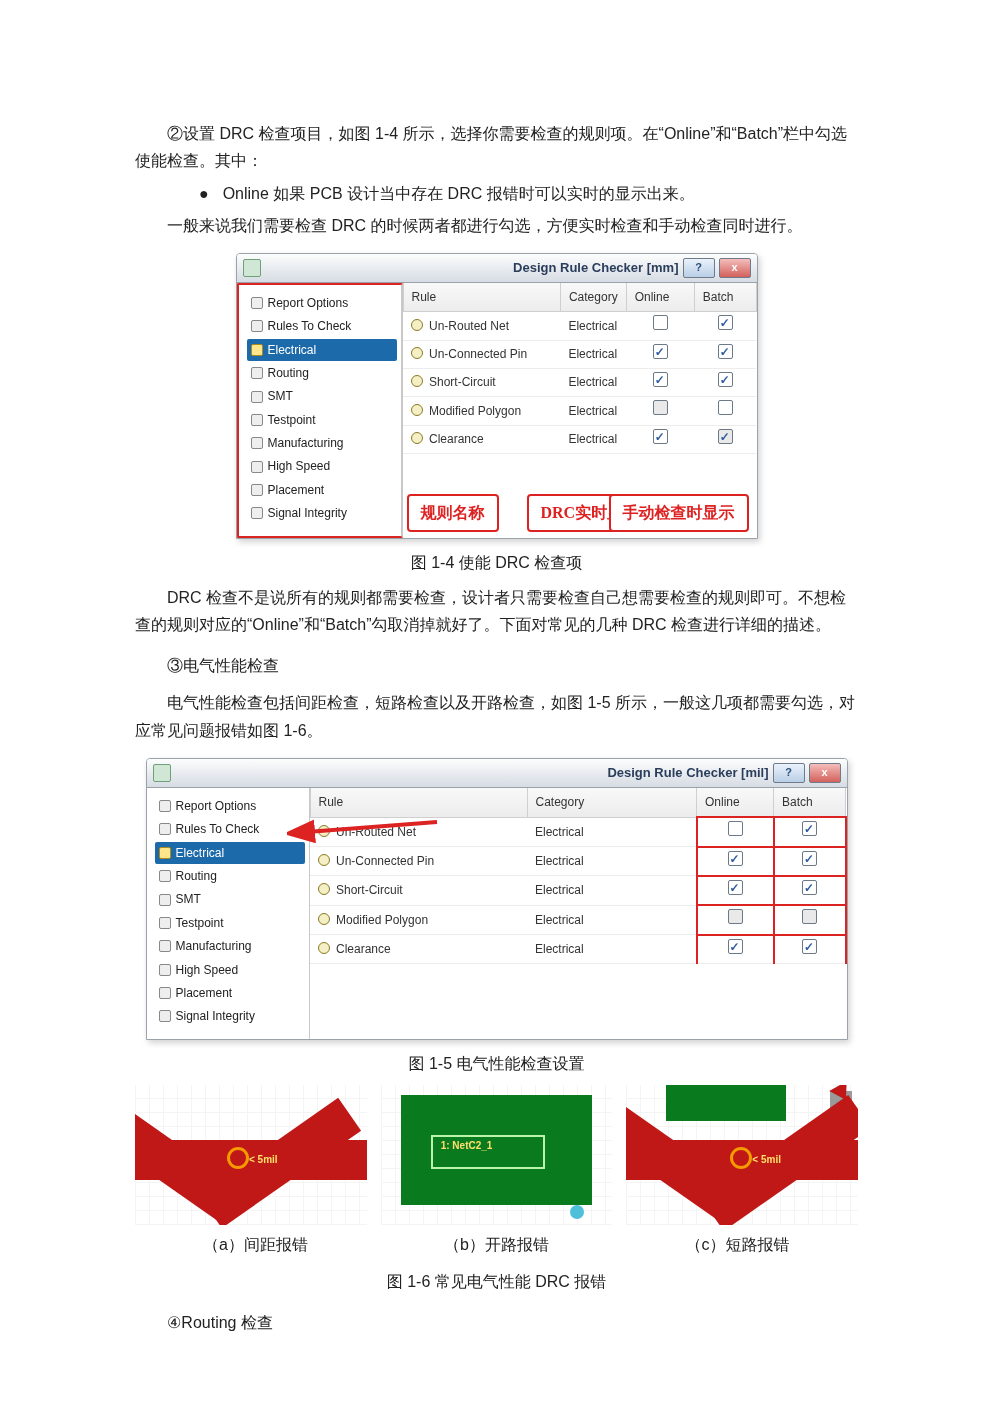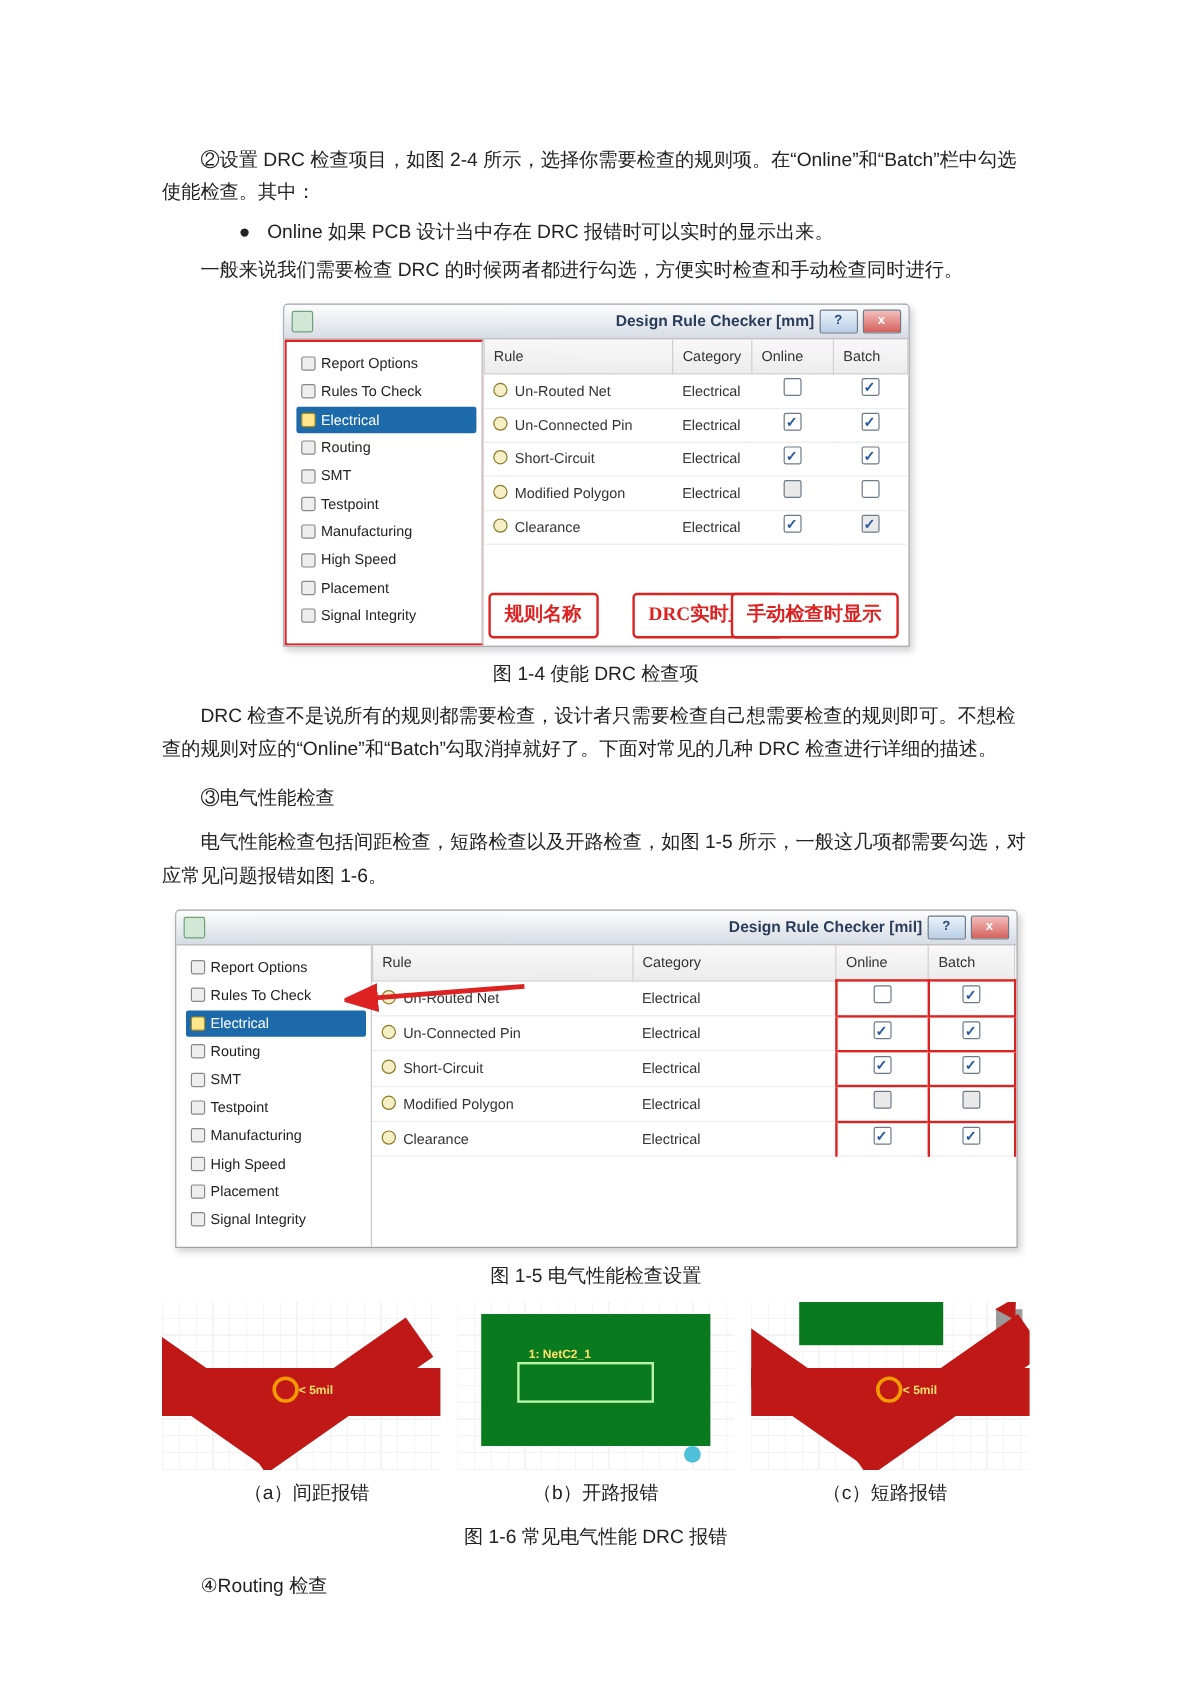--- a/index.html
+++ b/index.html
@@ -113,21 +113,21 @@
   }
   .thumb .sq{position:absolute;background:#9a9a9a;width:22px;height:22px;}
   .thumbs-labels{display:flex;justify-content:space-between;margin:4px 0 0 0;}
   .thumbs-labels div{flex:1;text-align:center;}
 </style>
 </head>
 <body>
 
 <div class="page">
 
-  <p class="para">②设置 DRC 检查项目，如图 2-4 所示，选择你需要检查的规则项。在“Online”和“Batch”栏中勾选使能检查。其中：</p>
+  <p class="para">②设置 DRC 检查项目，如图 1-4 所示，选择你需要检查的规则项。在“Online”和“Batch”栏中勾选使能检查。其中：</p>
   <p class="li">
     <span class="bullet">●</span>
     <span>Online  如果 PCB 设计当中存在 DRC 报错时可以实时的显示出来。</span>
   </p>
   <p class="para">一般来说我们需要检查 DRC 的时候两者都进行勾选，方便实时检查和手动检查同时进行。</p>
 
   <div class="dlg" style="width:520px;position:relative;">
     <div class="titlebar">
       <div class="appicon"></div>
       <div class="title">Design Rule Checker [mm]</div>
@@ -349,21 +349,21 @@
       <div class="bar" style="left:60px;top:58px;width:170px;transform:rotate(-35deg);"></div>
       <div class="bar" style="left:-10px;top:55px;width:250px;"></div>
       <div class="ring" style="left:92px;top:62px;"></div>
       <div class="tag" style="left:114px;top:66px;">&lt; 5mil</div>
     </div>
 
     <div class="thumb">
       <div class="grid"></div>
       <div class="poly" style="left:20px;top:10px;right:20px;height:110px;"></div>
       <div style="position:absolute;left:50px;top:50px;width:110px;height:30px;border:2px solid #b9f5a8;"></div>
-      <div class="tag" style="left:60px;top:36px;color:#ffe06b;">1: NetC2_1</div>
+      <div class="tag" style="left:60px;top:52px;color:#ffe06b;">1: NetC2_1</div>
       <div style="position:absolute;right:28px;bottom:6px;width:14px;height:14px;border-radius:50%;background:#4ec0d9;"></div>
     </div>
 
     <div class="thumb">
       <div class="grid"></div>
       <div class="poly" style="left:40px;top:0;width:120px;height:36px;"></div>
       <div class="sq" style="right:6px;top:6px;"></div>
       <div class="bar" style="left:-40px;top:58px;width:170px;transform:rotate(35deg);"></div>
       <div class="bar" style="left:70px;top:58px;width:180px;transform:rotate(-35deg);"></div>
       <div class="bar" style="left:-10px;top:55px;width:260px;"></div>

